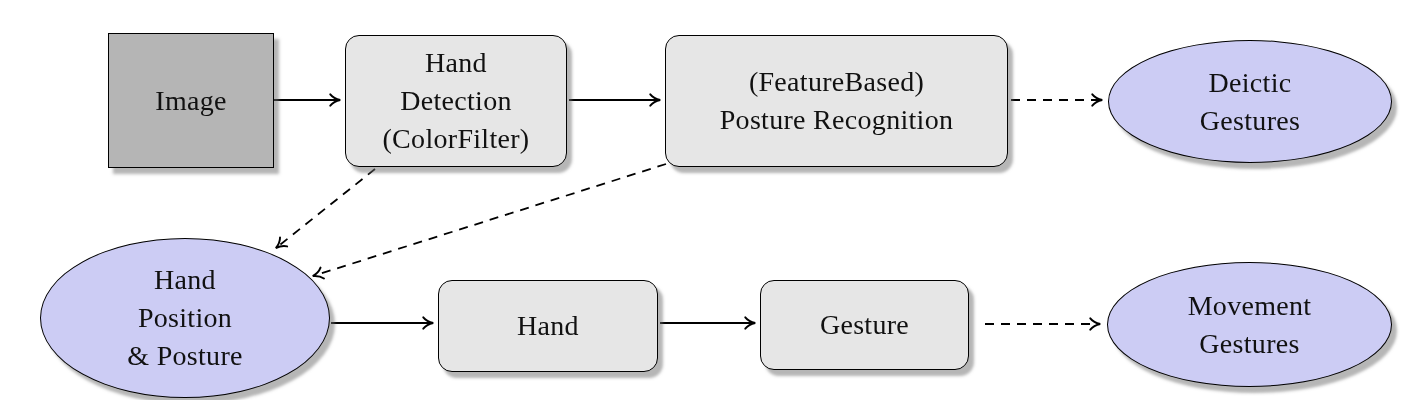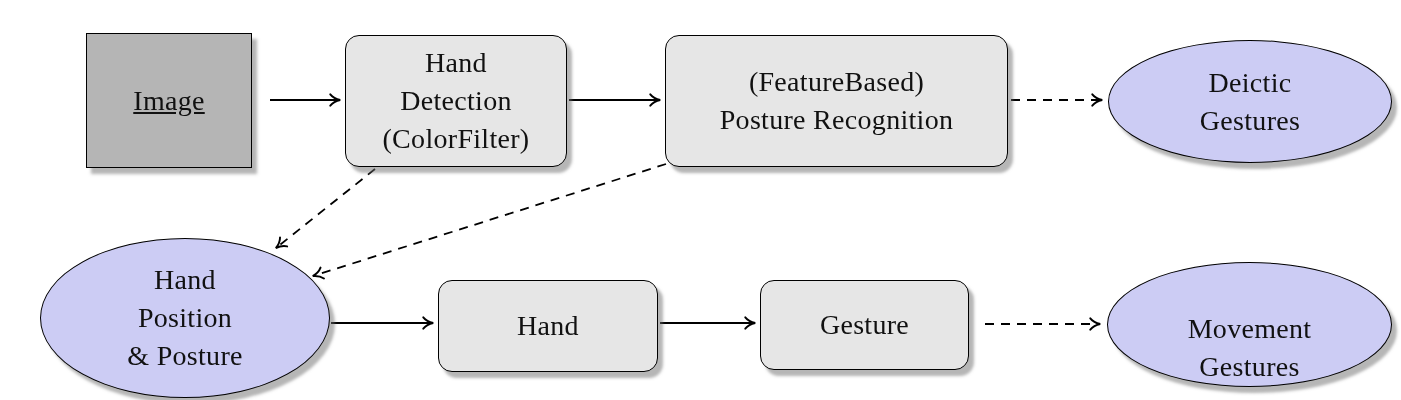--- a/index.html
+++ b/index.html
@@ -75,21 +75,21 @@
     <path class="edge solid" d="M270,100 H340" marker-end="url(#arr)"></path>
     <path class="edge solid" d="M569,100 H660" marker-end="url(#arr)"></path>
     <path class="edge dashed" d="M1011,100 H1102" marker-end="url(#arr)"></path>
     <path class="edge dashed" d="M375,169 L276,248" marker-end="url(#arr)"></path>
     <path class="edge dashed" d="M666,164 L313,276" marker-end="url(#arr)"></path>
     <path class="edge solid" d="M331,323 H433" marker-end="url(#arr)"></path>
     <path class="edge solid" d="M660,323 H755" marker-end="url(#arr)"></path>
     <path class="edge dashed" d="M985,324 H1100" marker-end="url(#arr)"></path>
   </svg>
 
-  <div class="node square" style="left:86px; top:33px; width:166px; height:135px;text-decoration:underline;">
+  <div class="node square" style="left:108px; top:33px; width:166px; height:135px;">
     <span>Image</span>
   </div>
 
   <div class="node rounded" style="left:345px; top:35px; width:222px; height:132px;">
     <span>Hand</span>
     <span>Detection</span>
     <span>(ColorFilter)</span>
   </div>
 
   <div class="node rounded" style="left:665px; top:35px; width:343px; height:132px;">
@@ -109,18 +109,18 @@
   </div>
 
   <div class="node rounded" style="left:438px; top:280px; width:220px; height:92px;">
     <span>Hand</span>
   </div>
 
   <div class="node rounded" style="left:760px; top:280px; width:209px; height:90px;text-align:center;">
     <span>Gesture</span>
   </div>
 
-  <div class="node ellipse" style="left:1107px; top:262px; width:285px; height:125px;justify-content:flex-end;">
+  <div class="node ellipse" style="left:1107px; top:262px; width:285px; height:125px;">
     <span>Movement</span>
     <span>Gestures</span>
   </div>
 
 </div>
 
 </body></html>

